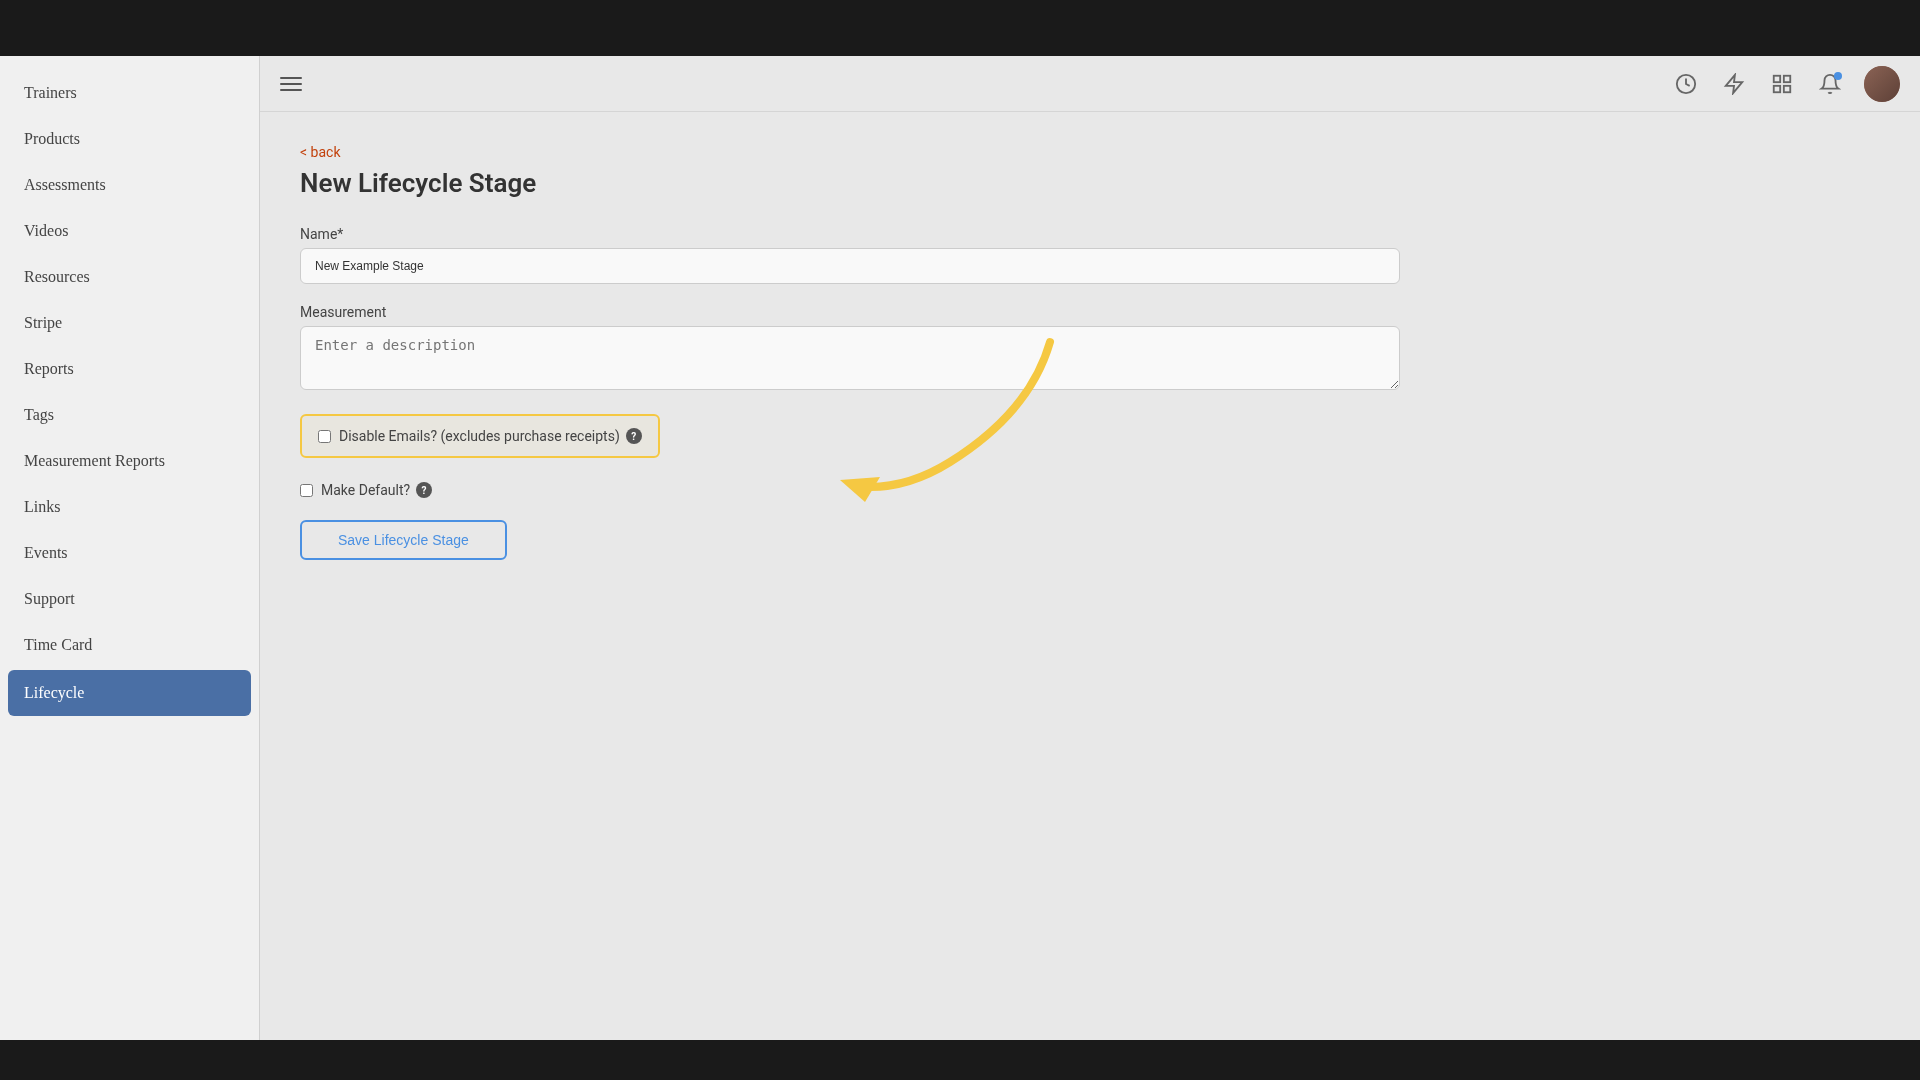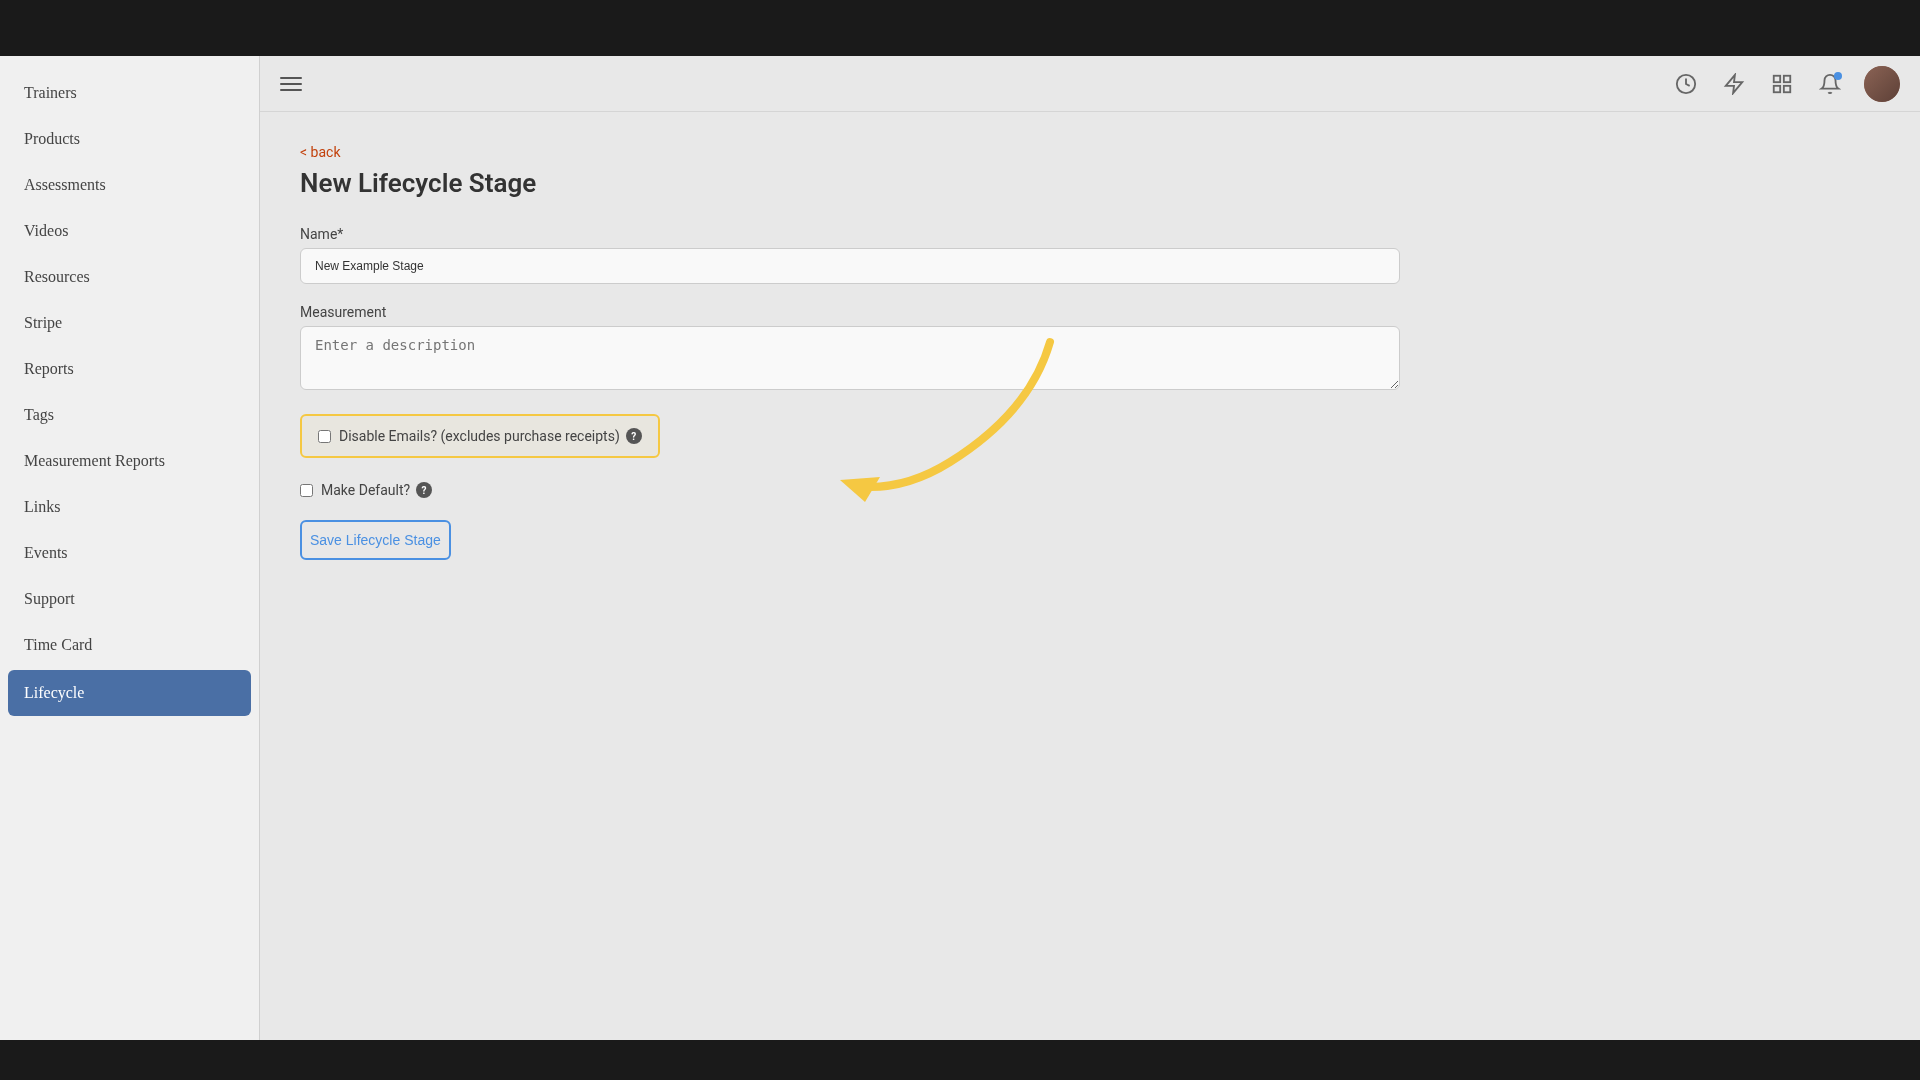--- a/index.html
+++ b/index.html
@@ -196,21 +196,21 @@
       width: 16px;
       height: 16px;
       border-radius: 50%;
       background: #555;
       color: #fff;
       font-size: 10px;
       cursor: pointer;
       font-weight: bold;
     }
     .save-btn {
-      padding: 10px 8px;
+      padding: 10px 36px;
       background: transparent;
       border: 2px solid #4a90e2;
       color: #4a90e2;
       border-radius: 6px;
       font-size: 14px;
       cursor: pointer;
       margin-top: 10px;
     }
     
     .arrow-annotation {

